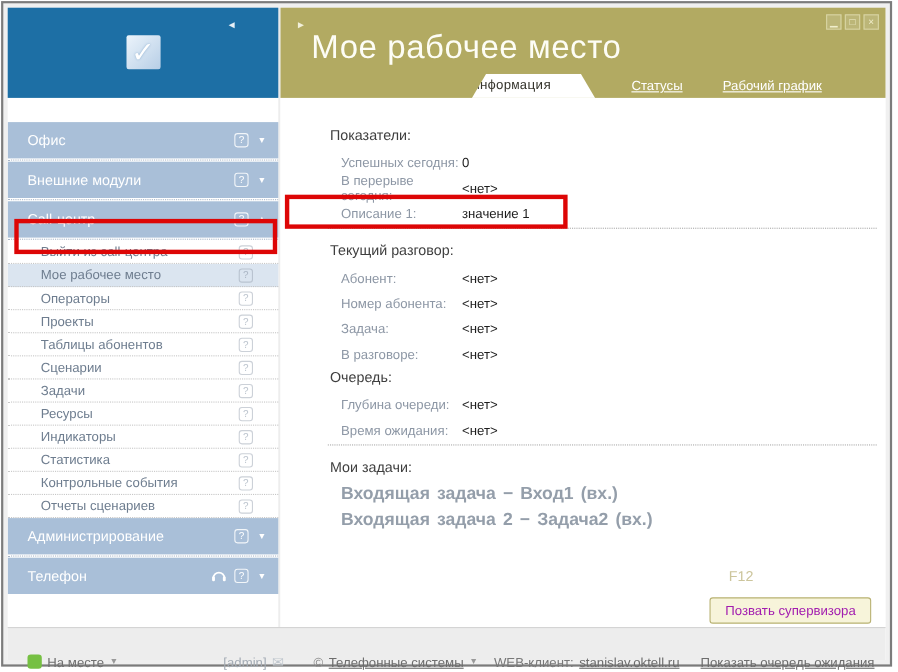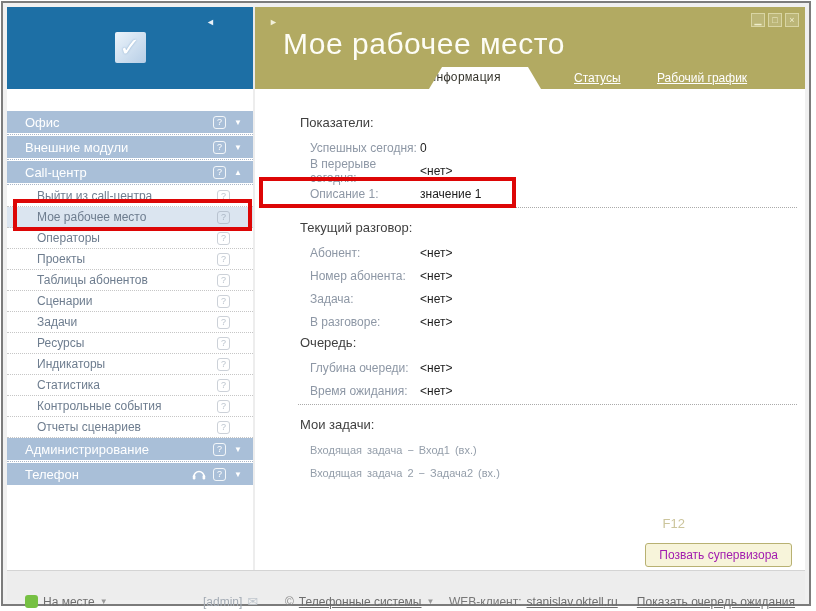--- a/index.html
+++ b/index.html
@@ -53,21 +53,21 @@
   .tab-link.schedule { left:402px; }
 
   
   .body-row { flex:1; display:flex; overflow:hidden; }
   .sidebar { width:246px; flex:0 0 246px; background:#fff; }
   .body-gap { width:2px; flex:0 0 2px; background:#ededed; }
   .main { flex:1; position:relative; background:#fff; }
 
   .menu { margin-top:22px; }
   .nav-header {
-    height:22px; background:#a9bfd8; color:#ffffff; font-size:13px;
+    height:33px; background:#a9bfd8; color:#ffffff; font-size:13px;
     display:flex; align-items:center; padding:0 10px 0 18px; cursor:pointer; position:relative;
   }
   .dotsep { height:2px; border-bottom:1px dotted #a9b6c8; margin-bottom:1px; }
   .nav-header .qicon { margin-left:auto; }
   .arrow { margin-left:7px; font-size:8px; color:#ffffff; width:10px; text-align:center; }
   .qicon {
     width:13px; height:13px; flex:0 0 13px; border:1px solid rgba(255,255,255,0.85); border-radius:3px;
     font-size:9px; line-height:11px; text-align:center; color:#ffffff; cursor:pointer;
   }
   .headset { margin-left:auto; margin-right:7px; display:inline-flex; }
@@ -81,21 +81,21 @@
   .nav-item.selected { background:#dbe5f0; }
   .nav-item.selected .qicon { border-color:#b9c3d0; color:#aab6c4; }
 
   
   .content { padding:24px 8px 0 30px;margin-left:15px; }
   .sec-title { font-size:13px; color:#3f3f3f; margin:2px 0 6px; }
   .info-row { display:flex; align-items:center; height:23px; padding-left:10px; }
   .info-label { width:110px; font-size:12px; color:#8d97a5; }
   .info-value { font-size:12px; color:#1d1d1d; }
   .dotline { border-top:1px dotted #aaaaaa; margin:2px 0 12px -2px; }
-  .task-row { height:23px; display:flex; align-items:center; padding-left:10px; font-size:11px; color:#949eaa; word-spacing:2px; }
+  .task-row { height:23px; display:flex; align-items:center; padding-left:10px; font-size:16px; color:#949eaa; word-spacing:2px;font-weight:bold; }
 
   .hotkey-hint { position:absolute; right:120px; bottom:39px; font-size:13px; color:#ccc59c; }
   .sup-btn {
     position:absolute; right:13px; bottom:3px; height:24px; padding:0 13px;
     background:#f7f4da; border:1px solid #b8b172; border-radius:3px;
     font-family:"Liberation Sans","DejaVu Sans",sans-serif; font-size:12px; color:#a21caf; cursor:pointer;
   }
 
   
   .statusbar {

